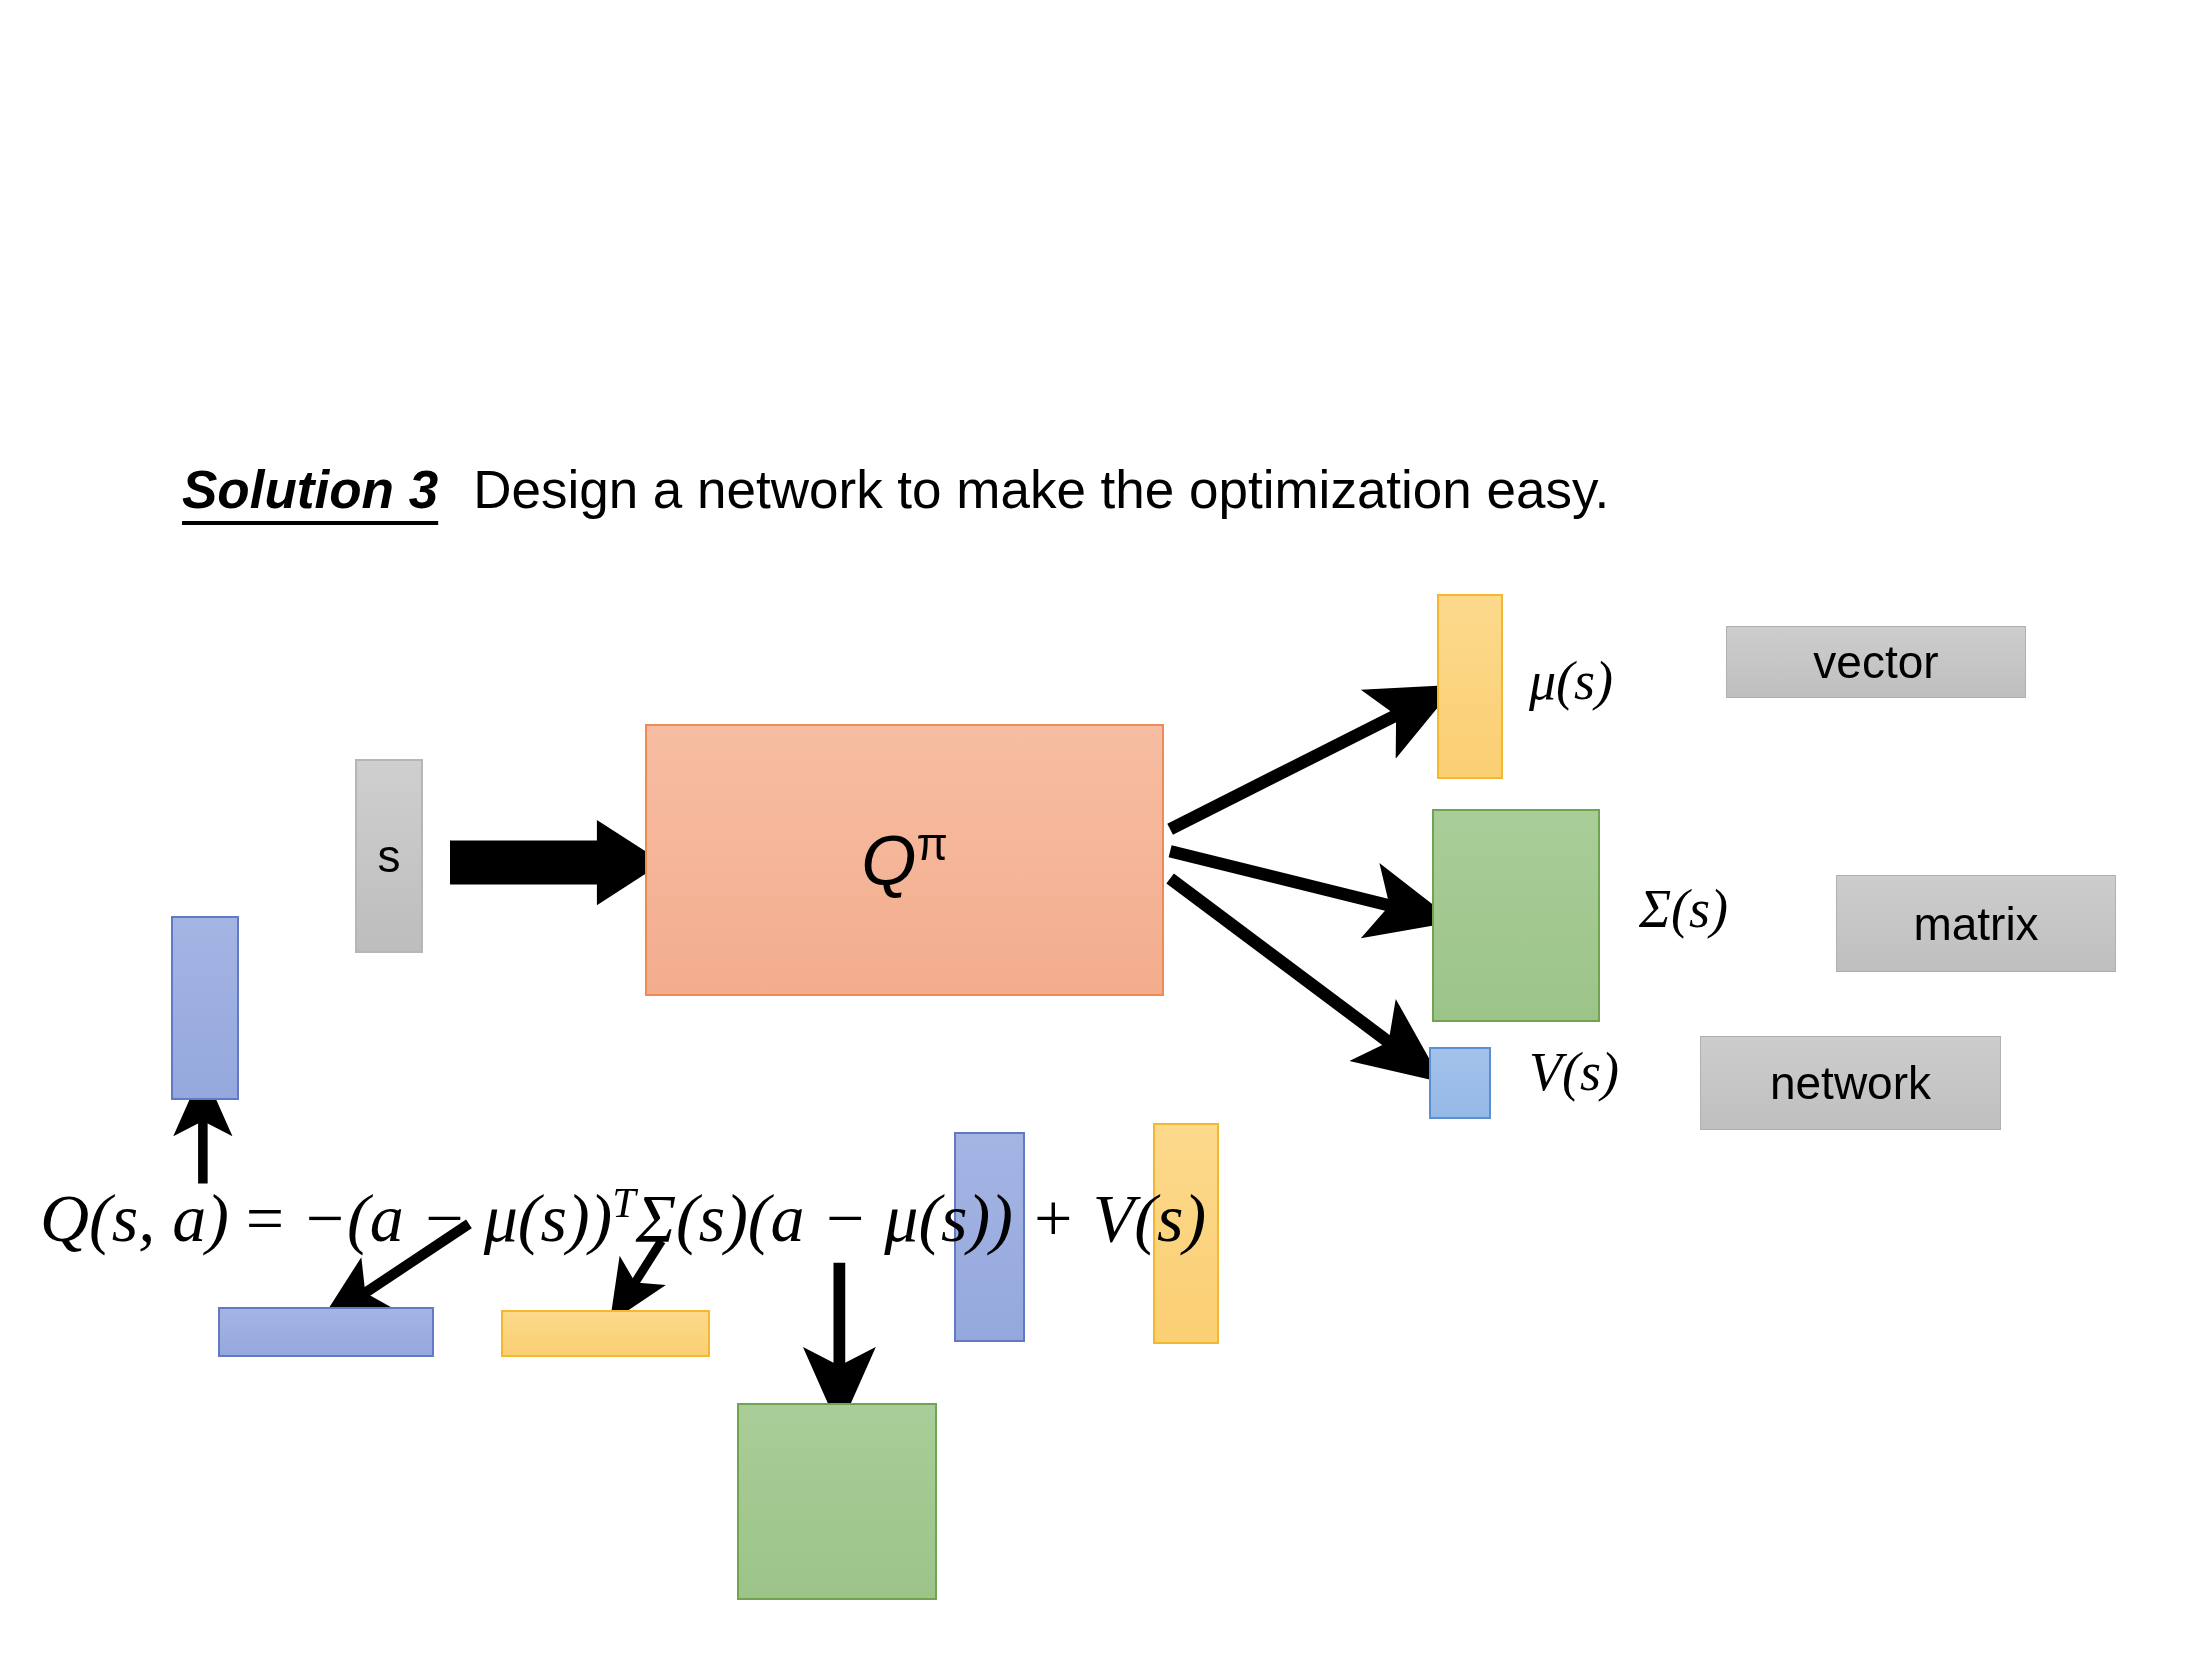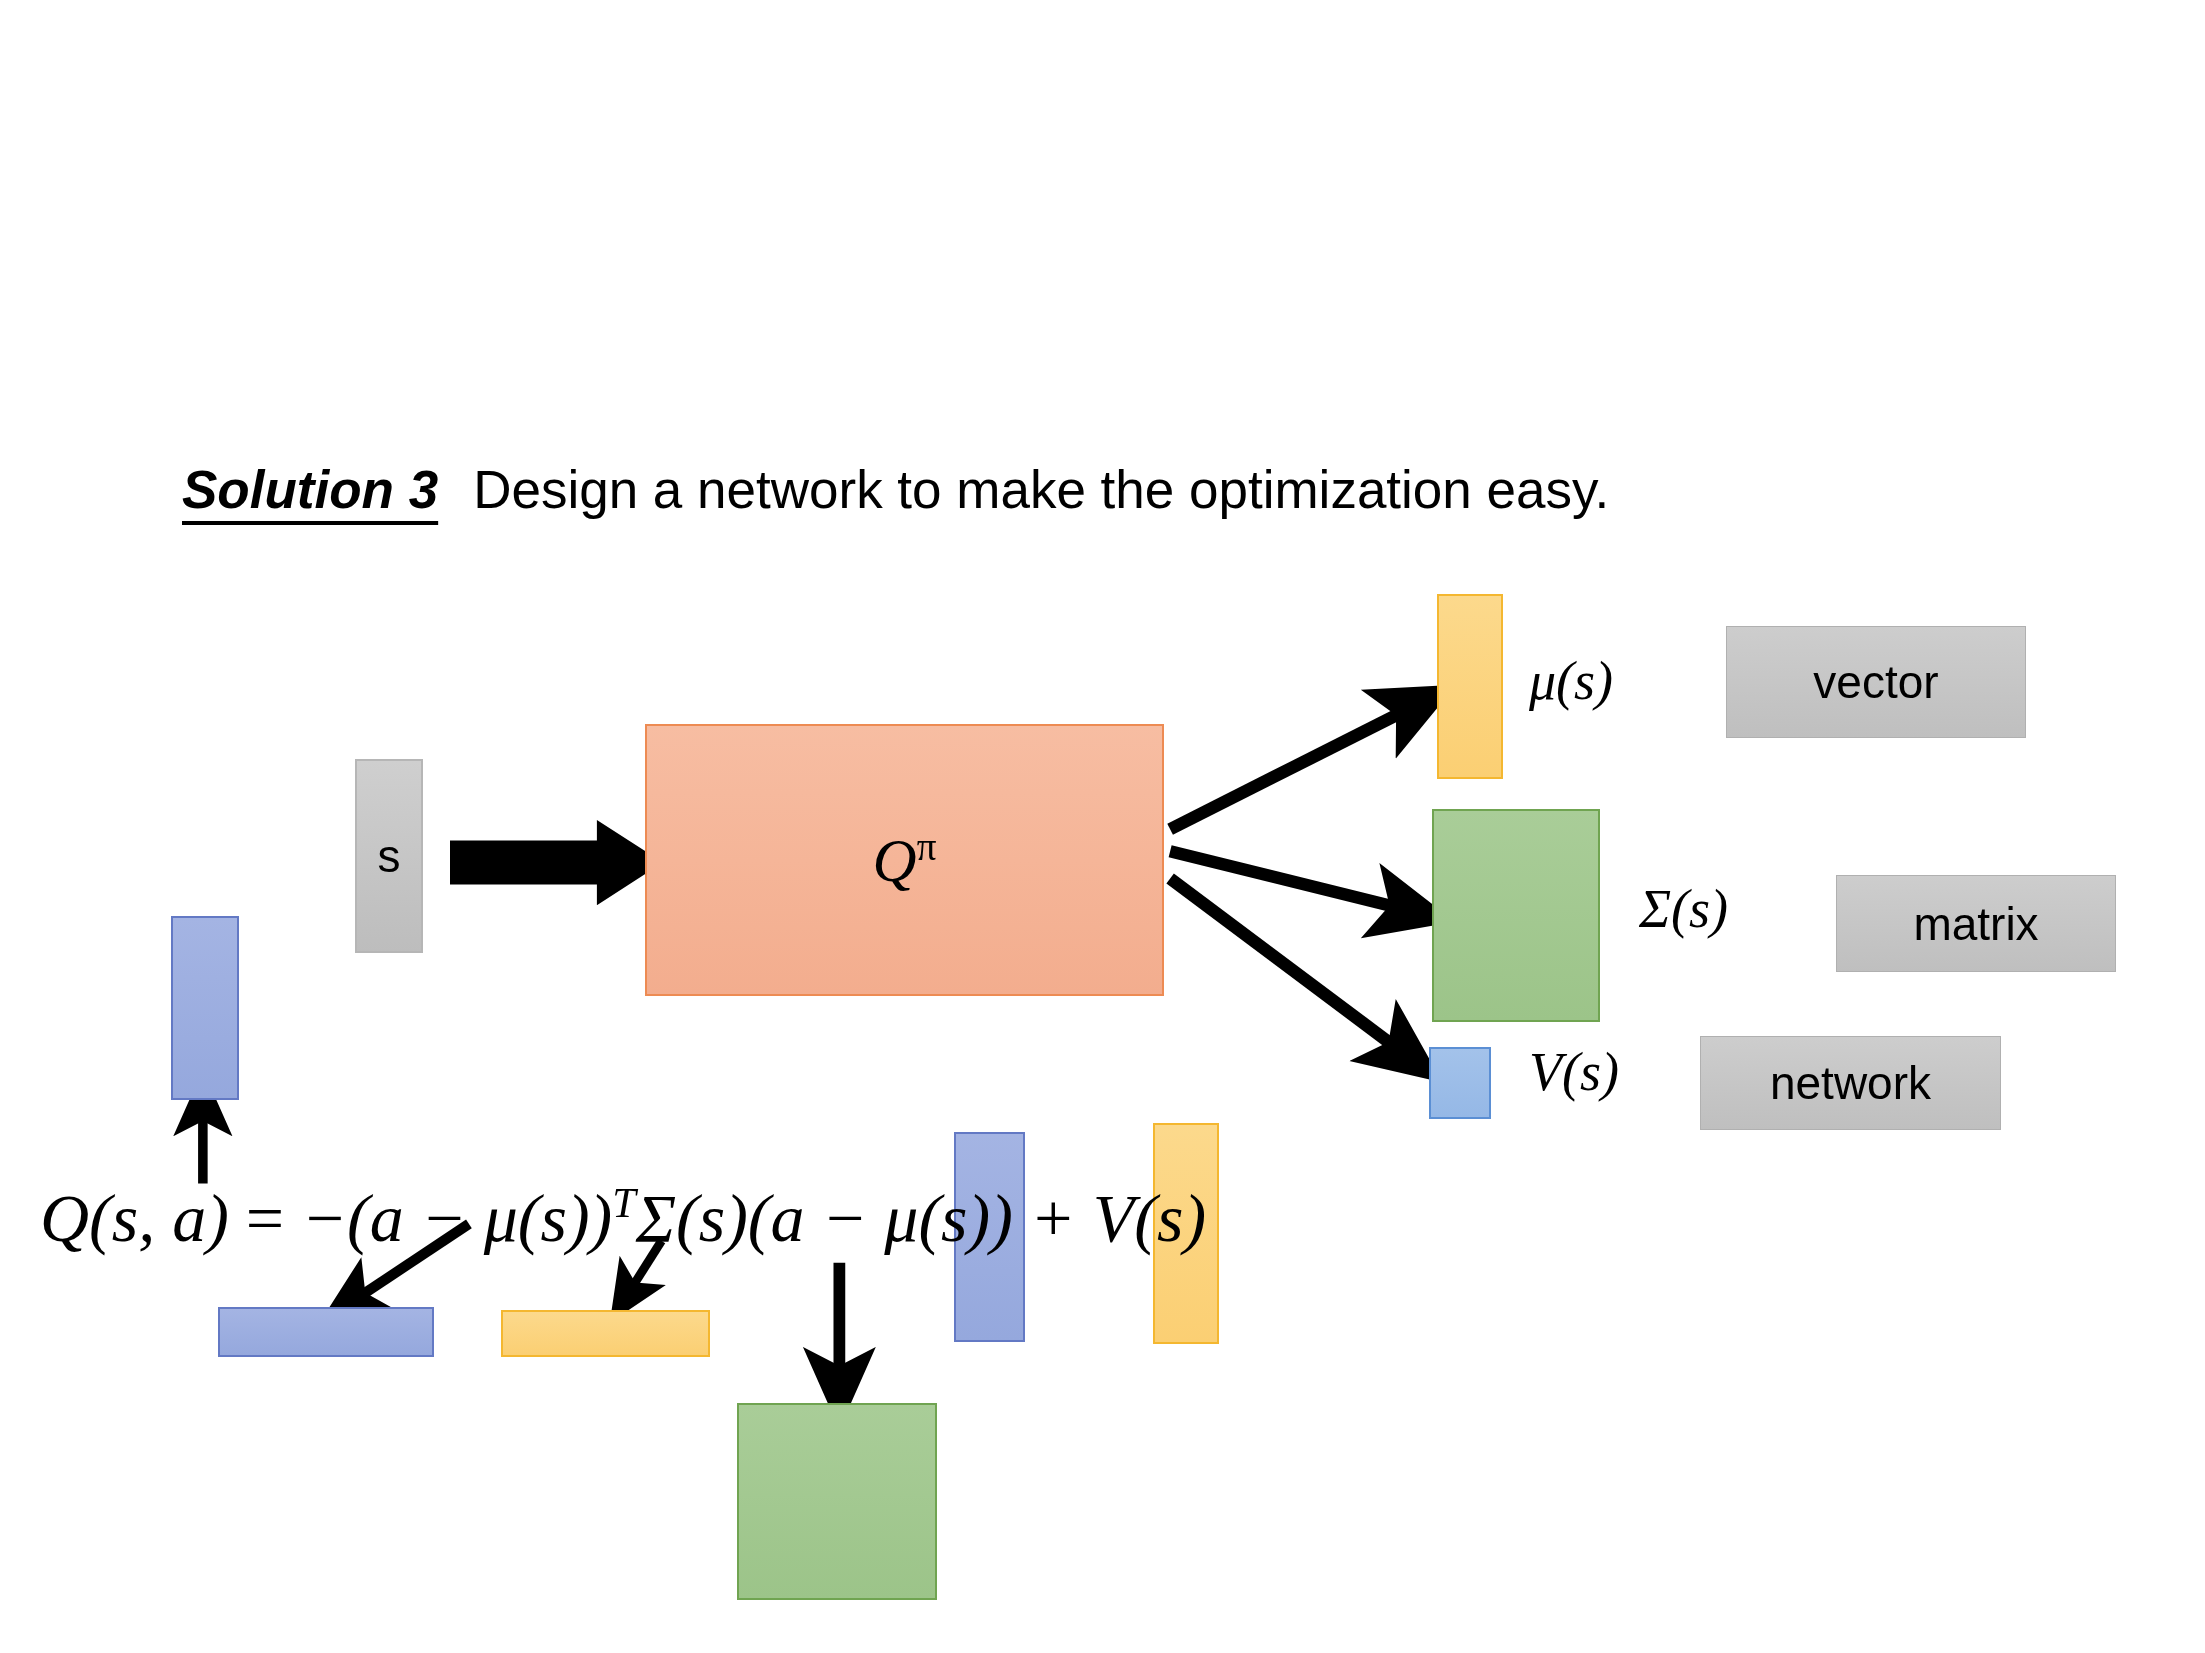--- a/index.html
+++ b/index.html
@@ -100,23 +100,23 @@
     line-height: 1;
   }
 
   #s-label {
     font-family: "Liberation Sans", sans-serif;
     font-size: 46px;
     color: #000;
   }
 
   #qpi {
-    font-family: Liberation Serif, serif;
-    font-style: italic;
-    font-size: 61px;
+    font-family: Liberation Sans, sans-serif;
+    font-style: italic;
+    font-size: 71px;
     color: #000;
   }
   #qpi sup {
     font-size: 0.64em;
     font-style: normal;
     vertical-align: super;
   }
 
   .out-label { font-size: 54px; }
 
@@ -214,21 +214,21 @@
 
     <line x1="638" y1="1665" x2="462" y2="1782" stroke="#000000" stroke-width="14" marker-end="url(#ah)"></line>
 
     <line x1="900" y1="1688" x2="845" y2="1775" stroke="#000000" stroke-width="12" marker-end="url(#ah)"></line>
 
     <line x1="1142" y1="1718" x2="1142" y2="1906" stroke="#000000" stroke-width="16" marker-end="url(#ah)"></line>
   </svg>
 
   <div class="abs shape box-yellow" style="left:1437px; top:594px; width:66px; height:185px;"></div>
   <div class="abs math out-label" style="left:1529px; top:654px;">μ(s)</div>
-  <div class="abs legend-box" style="left:1726px; top:626px; width:300px; height:112px;">vector</div>
+  <div class="abs legend-box" style="left:1726px; top:626px; width:300px; height:72px;">vector</div>
 
   <div class="abs shape box-green" style="left:1432px; top:809px; width:168px; height:213px;"></div>
   <div class="abs math out-label" style="left:1639px; top:882px;">Σ(s)</div>
   <div class="abs legend-box" style="left:1836px; top:875px; width:280px; height:97px;">matrix</div>
 
   <div class="abs shape box-lblue" style="left:1429px; top:1047px; width:62px; height:72px;"></div>
   <div class="abs math out-label" style="left:1529px; top:1045px;">V(s)</div>
   <div class="abs legend-box" style="left:1700px; top:1036px; width:301px; height:94px;">network</div>
 
   <div class="abs shape box-pblue" style="left:171px; top:916px; width:68px; height:184px;"></div>

